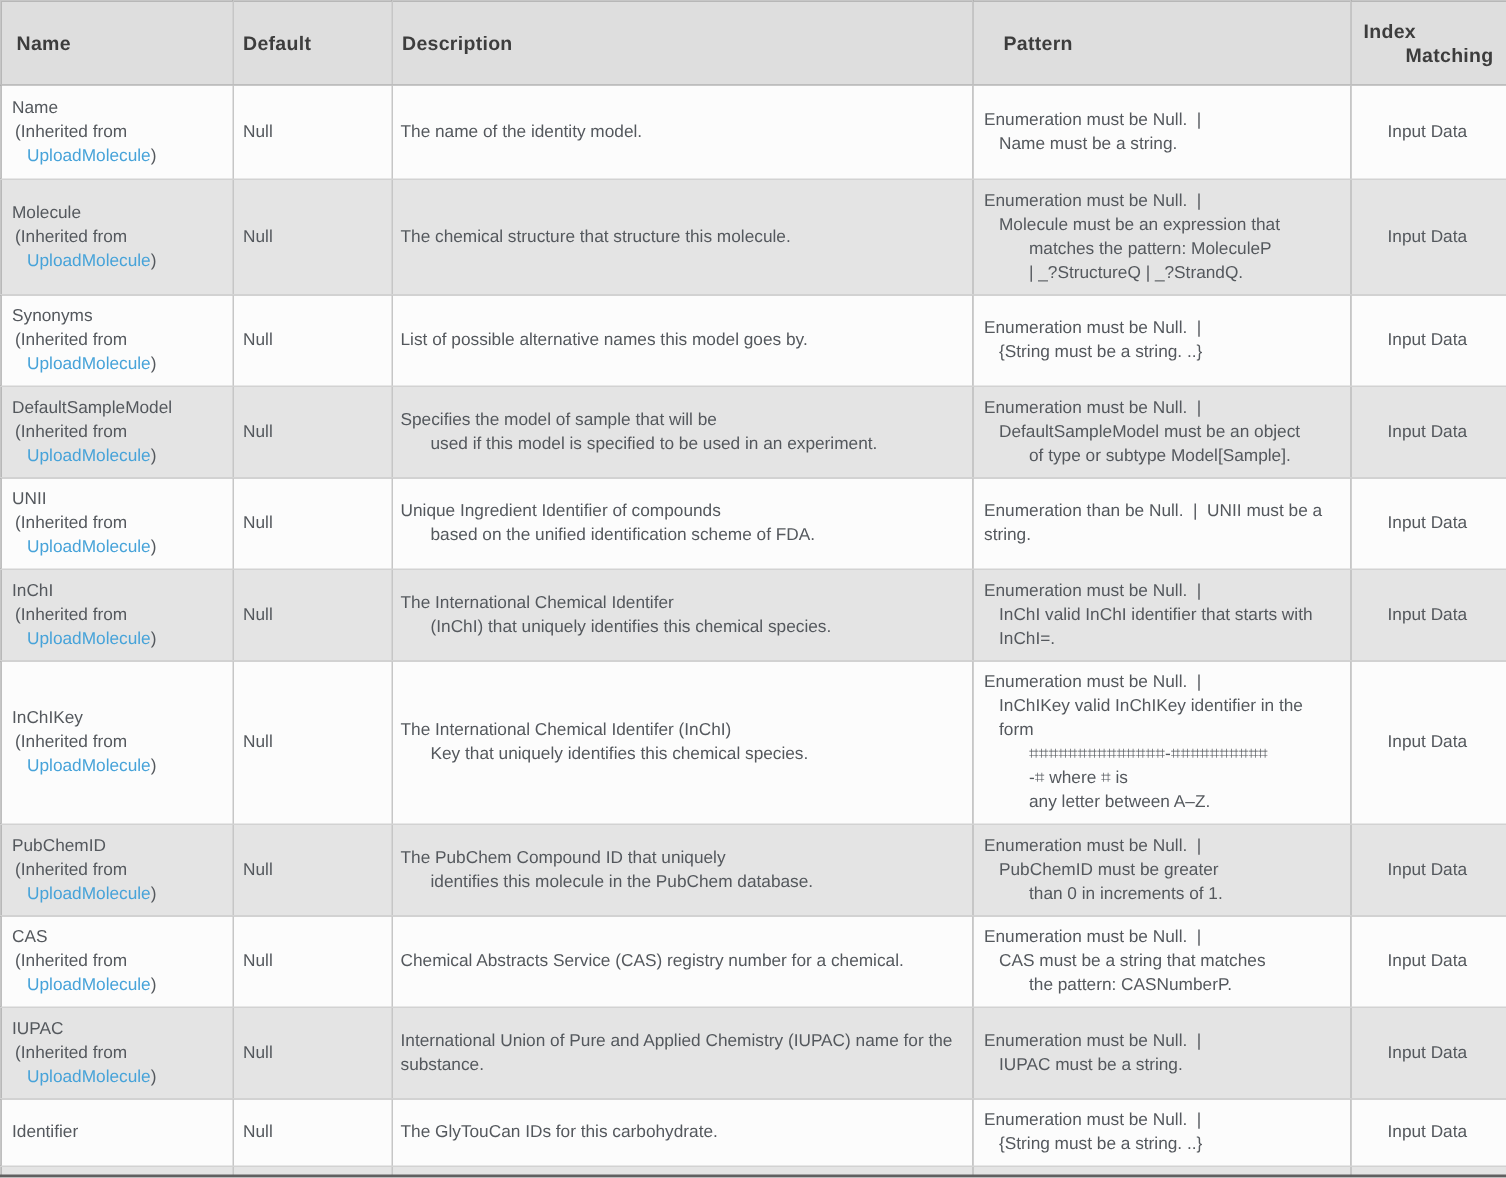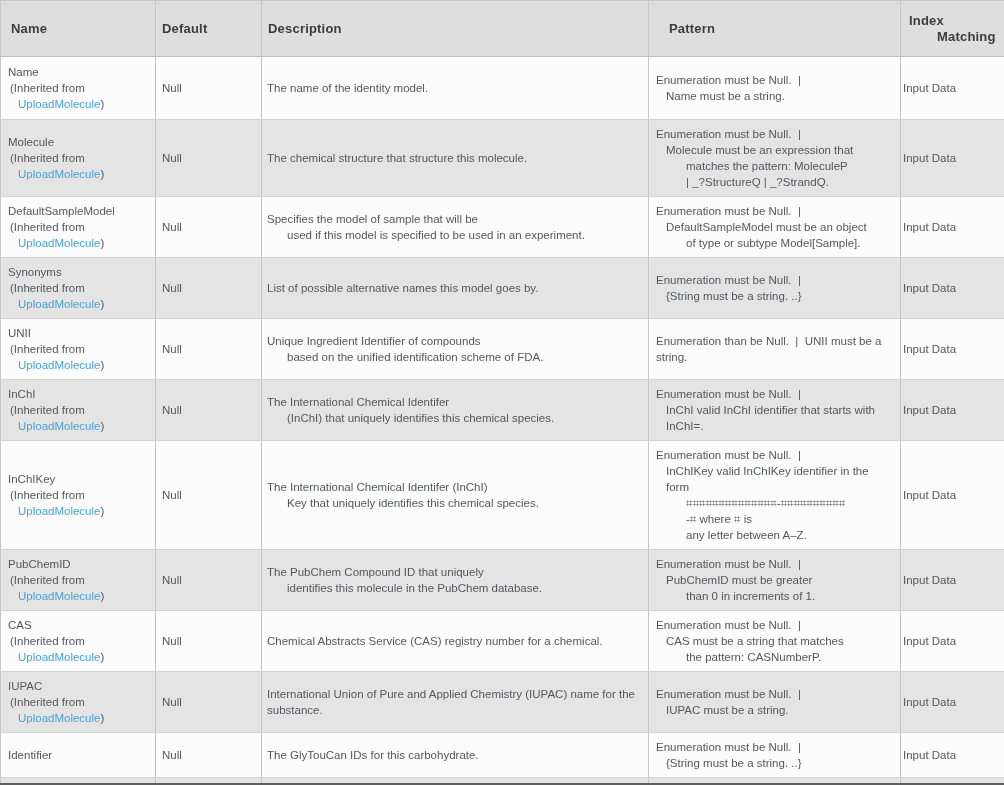--- a/index.html
+++ b/index.html
@@ -56,21 +56,21 @@
   tbody tr:nth-child(8){height:61px}
   tbody tr:nth-child(9){height:59px}
   tbody tr:nth-child(10){height:60px}
   tbody tr:nth-child(11){height:45px}
   tbody tr:nth-child(12){height:60px}
   .line{line-height:16px;white-space:pre-wrap;}
   .c-name{padding-left:7px}
   .c-def{padding-left:6px}
   .c-desc{padding-left:5px}
   .c-pat{padding-left:7px}
-  .c-idx{padding-left:2px}
+  .c-idx{padding-left:24px}
   .inh{padding-left:2px}
   .inh2{padding-left:10px}
   .c-desc .ind1{padding-left:20px}
   .c-pat .ind1{padding-left:10px}
   .c-pat .ind2{padding-left:30px}
   a.link{color:#47a3d9;text-decoration:none;cursor:pointer}
   .bottom-bar{position:absolute;left:0;bottom:0;width:100%;height:2px;background:#606060}
 </style>
 </head>
 <body>
@@ -142,55 +142,55 @@
             <div class="line ind1">Molecule must be an expression that</div>
             <div class="line ind2">matches the pattern: MoleculeP</div>
             <div class="line ind2">| _?StructureQ | _?StrandQ.</div>
           </td>
     <td class="c-idx">
       <div class="line">Input Data</div>
     </td>
   </tr>
         <tr>
     <td class="c-name">
+      <div class="line nm">Synonyms</div>
+    <div class="line inh">(Inherited from</div>
+            <div class="line inh2"><a class="link" href="#">UploadMolecule</a><span>)</span></div>
+          </td>
+    <td class="c-def">
+      <div class="line">Null</div>
+    </td>
+    <td class="c-desc">
+            <div class="line ind0">List of possible alternative names this model goes by.</div>
+          </td>
+    <td class="c-pat">
+            <div class="line ind0">Enumeration must be Null.  |</div>
+            <div class="line ind1">{String must be a string. ..}</div>
+          </td>
+    <td class="c-idx">
+      <div class="line">Input Data</div>
+    </td>
+  </tr>
+        <tr>
+    <td class="c-name">
       <div class="line nm">DefaultSampleModel</div>
     <div class="line inh">(Inherited from</div>
             <div class="line inh2"><a class="link" href="#">UploadMolecule</a><span>)</span></div>
           </td>
     <td class="c-def">
       <div class="line">Null</div>
     </td>
     <td class="c-desc">
             <div class="line ind0">Specifies the model of sample that will be</div>
             <div class="line ind1">used if this model is specified to be used in an experiment.</div>
           </td>
     <td class="c-pat">
             <div class="line ind0">Enumeration must be Null.  |</div>
             <div class="line ind1">DefaultSampleModel must be an object</div>
             <div class="line ind2">of type or subtype Model[Sample].</div>
-          </td>
-    <td class="c-idx">
-      <div class="line">Input Data</div>
-    </td>
-  </tr>
-        <tr>
-    <td class="c-name">
-      <div class="line nm">Synonyms</div>
-    <div class="line inh">(Inherited from</div>
-            <div class="line inh2"><a class="link" href="#">UploadMolecule</a><span>)</span></div>
-          </td>
-    <td class="c-def">
-      <div class="line">Null</div>
-    </td>
-    <td class="c-desc">
-            <div class="line ind0">List of possible alternative names this model goes by.</div>
-          </td>
-    <td class="c-pat">
-            <div class="line ind0">Enumeration must be Null.  |</div>
-            <div class="line ind1">{String must be a string. ..}</div>
           </td>
     <td class="c-idx">
       <div class="line">Input Data</div>
     </td>
   </tr>
         <tr>
     <td class="c-name">
       <div class="line nm">UNII</div>
     <div class="line inh">(Inherited from</div>
             <div class="line inh2"><a class="link" href="#">UploadMolecule</a><span>)</span></div>

